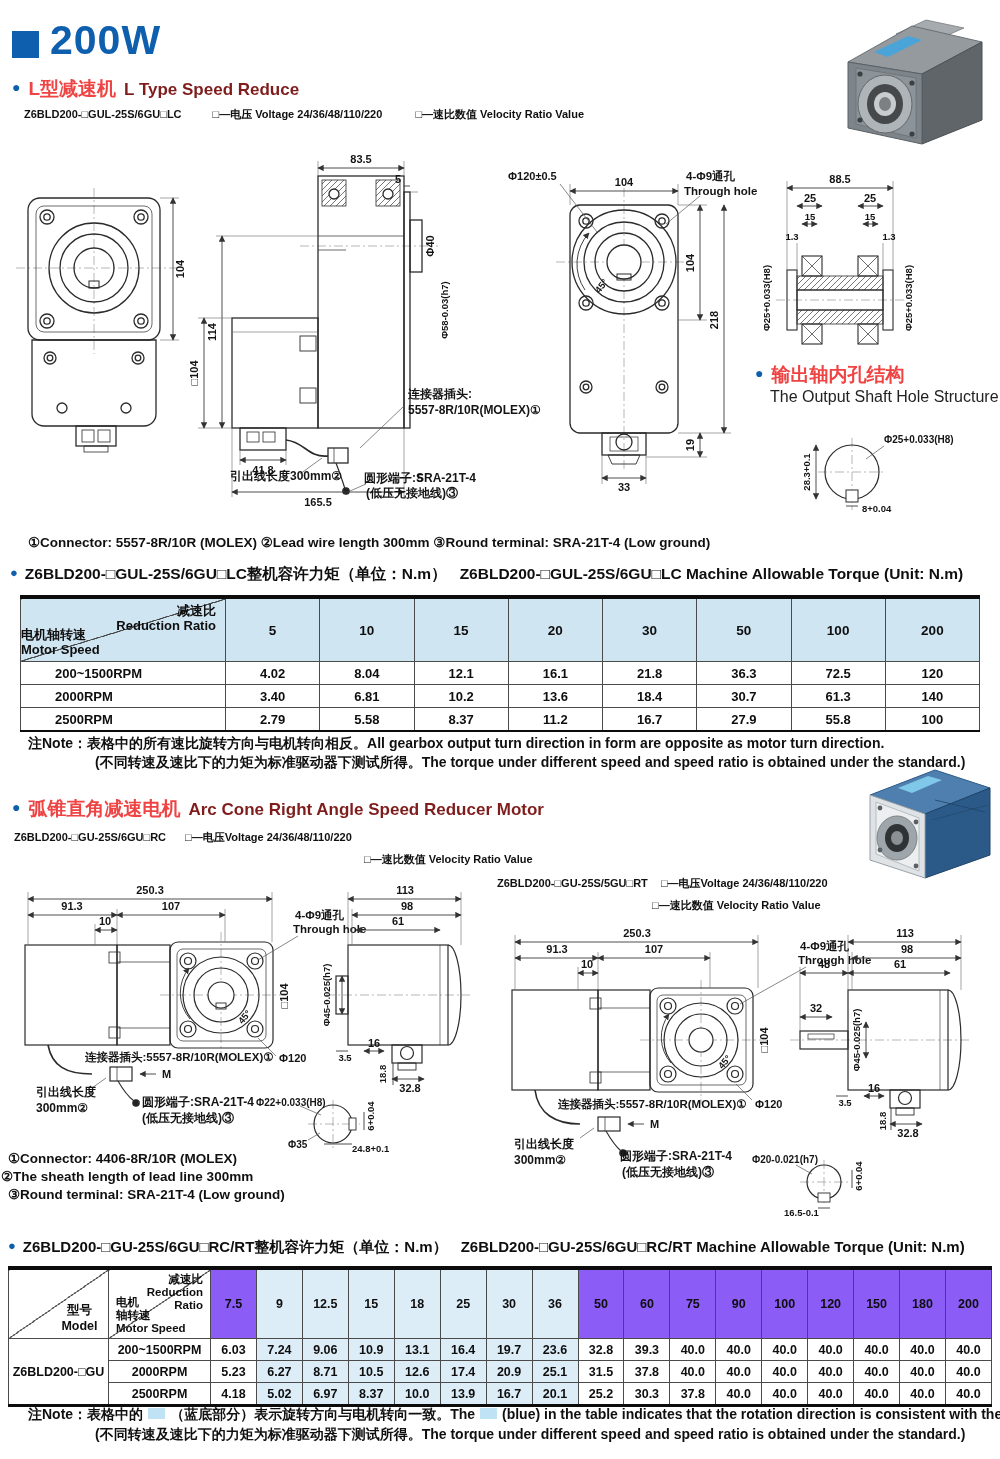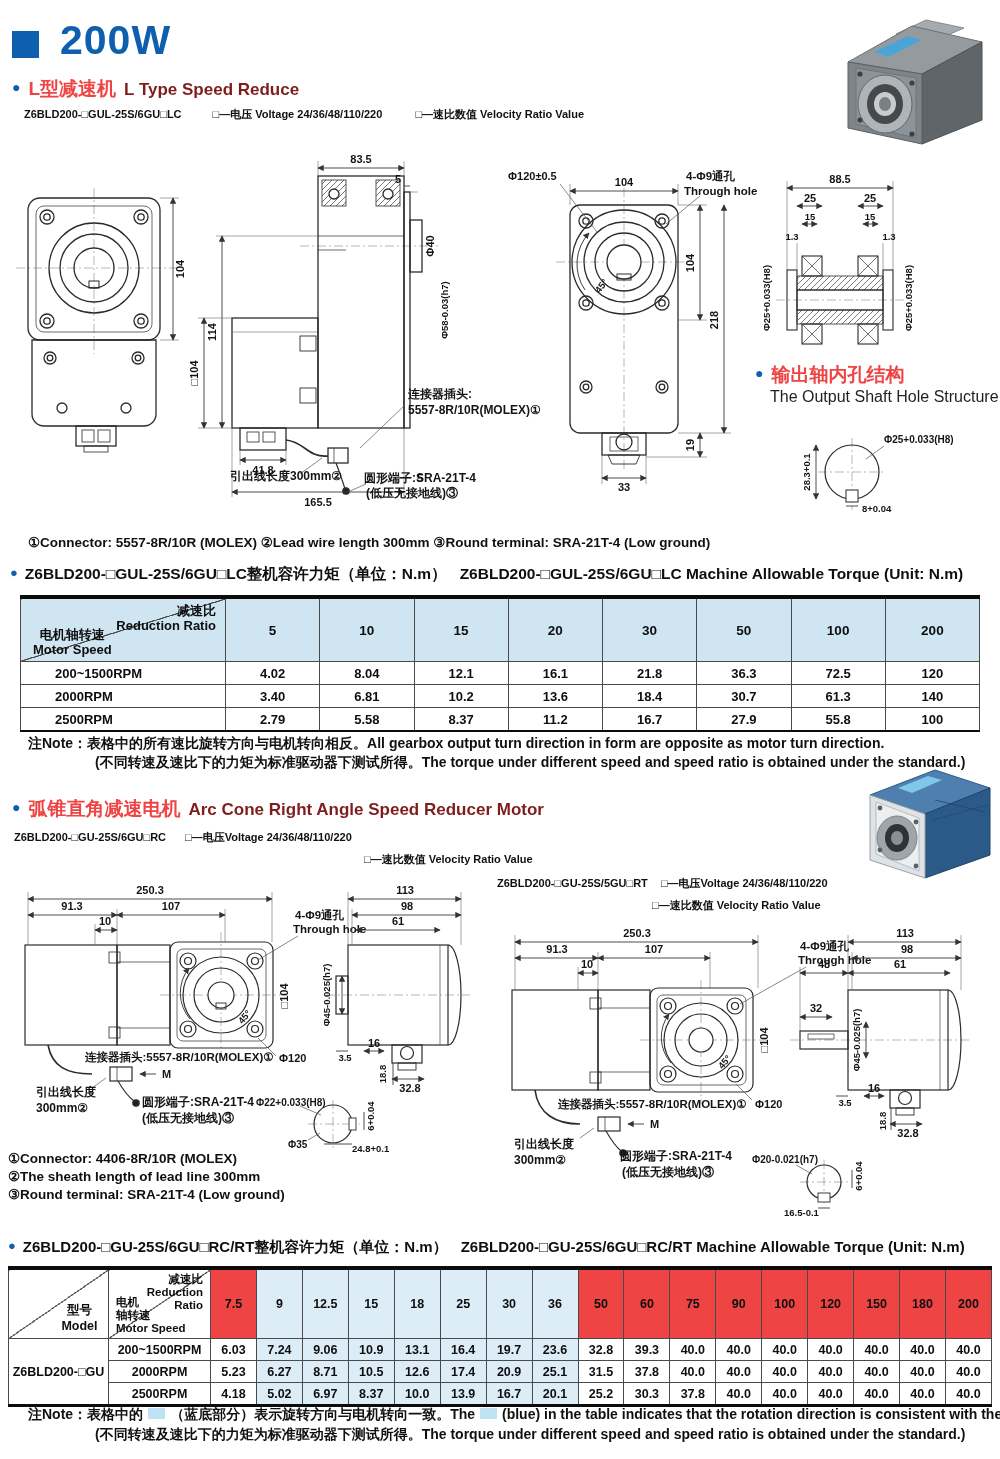--- a/index.html
+++ b/index.html
@@ -21,24 +21,24 @@
   table.dtable{border-collapse:collapse;table-layout:fixed;position:absolute;background:#fff;}
   .dtable th,.dtable td{border:1px solid #4a4a4a;font-weight:bold;color:#0e0e0e;
       text-align:center;padding:0;overflow:hidden;}
   .t1{left:20px;top:595px;width:960px;border-top:4px solid #0c0c0c;border-bottom:2px solid #0c0c0c;}
   .t1 th{background:#cfe5f2;height:62px;font-size:13.5px;}
   .t1 td{height:22px;font-size:13px;}
   .t1 td.spd{text-align:left;padding-left:34px;}
   th.corner{position:relative;
     background:linear-gradient(to bottom right,rgba(0,0,0,0) 49.5%,#4a4a4a 49.5%,#4a4a4a 50.5%,rgba(0,0,0,0) 50.5%),#cfe5f2;}
   .corner-ratio{position:absolute;top:4px;right:9px;text-align:right;font-size:13px;line-height:15px;}
-  .corner-speed{position:absolute;bottom:4px;left:12px;text-align:center;font-size:13px;line-height:15px;}
+  .corner-speed{position:absolute;bottom:4px;left:0;text-align:left;font-size:13px;line-height:15px;}
 
   .t2{left:8px;top:1266px;width:984px;border-top:4px solid #0c0c0c;border-bottom:3px solid #0c0c0c;}
-  .t2 th{height:68px;font-size:12.5px;background:#ef4444;}
+  .t2 th{height:68px;font-size:12.5px;background:#8b5cf6;}
   .t2 td{height:21px;font-size:12.5px;}
   .t2 .hl{background:#dcedf8;}
   .t2 th.corner2{position:relative;
     background:linear-gradient(to bottom right,rgba(0,0,0,0) 49.5%,#4a4a4a 49.5%,#4a4a4a 50.5%,rgba(0,0,0,0) 50.5%),#fff;}
   .t2 th.modelh{position:relative;
     background:linear-gradient(to bottom right,rgba(0,0,0,0) 49.5%,#4a4a4a 49.5%,#4a4a4a 50.5%,rgba(0,0,0,0) 50.5%),#fff;padding-left:42px;}
   .t2 th.modelh div{margin-top:26px;}
   .corner2-ratio{position:absolute;top:3px;right:7px;text-align:right;font-size:11.5px;line-height:13px;}
   .corner2-speed{position:absolute;bottom:3px;left:7px;text-align:left;font-size:11.5px;line-height:13px;}
 
@@ -53,21 +53,21 @@
   .as{text-anchor:start;}
   .cl{stroke:#9a9a9a;stroke-width:0.7;stroke-dasharray:9 3 2 3;fill:none;}
   .dim{stroke:#3a3a3a;stroke-width:0.9;}
   .ext{stroke:#6a6a6a;stroke-width:0.6;}
   .ldr{stroke:#555;stroke-width:0.7;fill:none;}
 </style>
 </head>
 <body>
 
 <div class="abs blue-sq" style="left:12px;top:31px"></div>
-<div class="abs page-title" style="left:60px;top:17px">200W</div>
+<div class="abs page-title" style="left:50px;top:17px">200W</div>
 
 <svg class="abs" style="left:830px;top:12px" width="165" height="140" viewBox="0 0 165 140">
   <polygon points="66,22 96,8 134,16 102,30" fill="#a6abaf" stroke="#767c80" stroke-width="0.8"></polygon>
   <polygon points="18,50 82,14 152,30 92,62" fill="#949a9e" stroke="#6a7074" stroke-width="1"></polygon>
   <polygon points="92,62 152,30 152,108 92,132" fill="#5f6569" stroke="#4a5054" stroke-width="1"></polygon>
   <polygon points="18,50 92,62 92,132 18,116" fill="#7e858a" stroke="#5a6064" stroke-width="1"></polygon>
   <polygon points="26,56 86,66 86,126 26,112" fill="#8d9499" stroke="#6a7074" stroke-width="0.8"></polygon>
   <ellipse cx="55" cy="92" rx="27" ry="29" fill="#aeb4b8" stroke="#63686c"></ellipse>
   <ellipse cx="55" cy="92" rx="18" ry="20" fill="#45494c"></ellipse>
   <ellipse cx="55" cy="92" rx="11" ry="12" fill="#c9cccf"></ellipse>
@@ -627,21 +627,21 @@
     <path class="ldr" d="M796,293 L812,302"></path>
     <line class="dim" x1="818" y1="336" x2="830" y2="336"></line>
     <line class="dim" x1="852" y1="298" x2="852" y2="316"></line>
   </g>
   <text class="d10" x="752" y="291">Φ20-0.021(h7)</text>
   <text class="ds" transform="rotate(-90 862 304)" x="862" y="304">6+0.04</text>
   <text class="ds as" x="784" y="344">16.5-0.1</text>
 </svg>
 
 <div class="abs note-line" style="left:8px;top:1150px">①Connector: 4406-8R/10R (MOLEX)</div>
-<div class="abs note-line" style="left:8px;top:1168px">②The sheath length of lead line 300mm</div>
+<div class="abs note-line" style="left:1px;top:1168px">②The sheath length of lead line 300mm</div>
 <div class="abs note-line" style="left:8px;top:1186px">③Round terminal: SRA-21T-4 (Low ground)</div>
 
 <div class="abs tbl-title" style="left:8px;top:1238px;font-size:15px">
   <span class="bullet">●</span><span>Z6BLD200-□GU-25S/6GU□RC/RT整机容许力矩（单位：N.m）</span><span class="en">Z6BLD200-□GU-25S/6GU□RC/RT Machine Allowable Torque (Unit: N.m)</span>
 </div>
 
 <table class="dtable t2">
   <colgroup>
     <col style="width:100px">
       <col style="width:102px">

